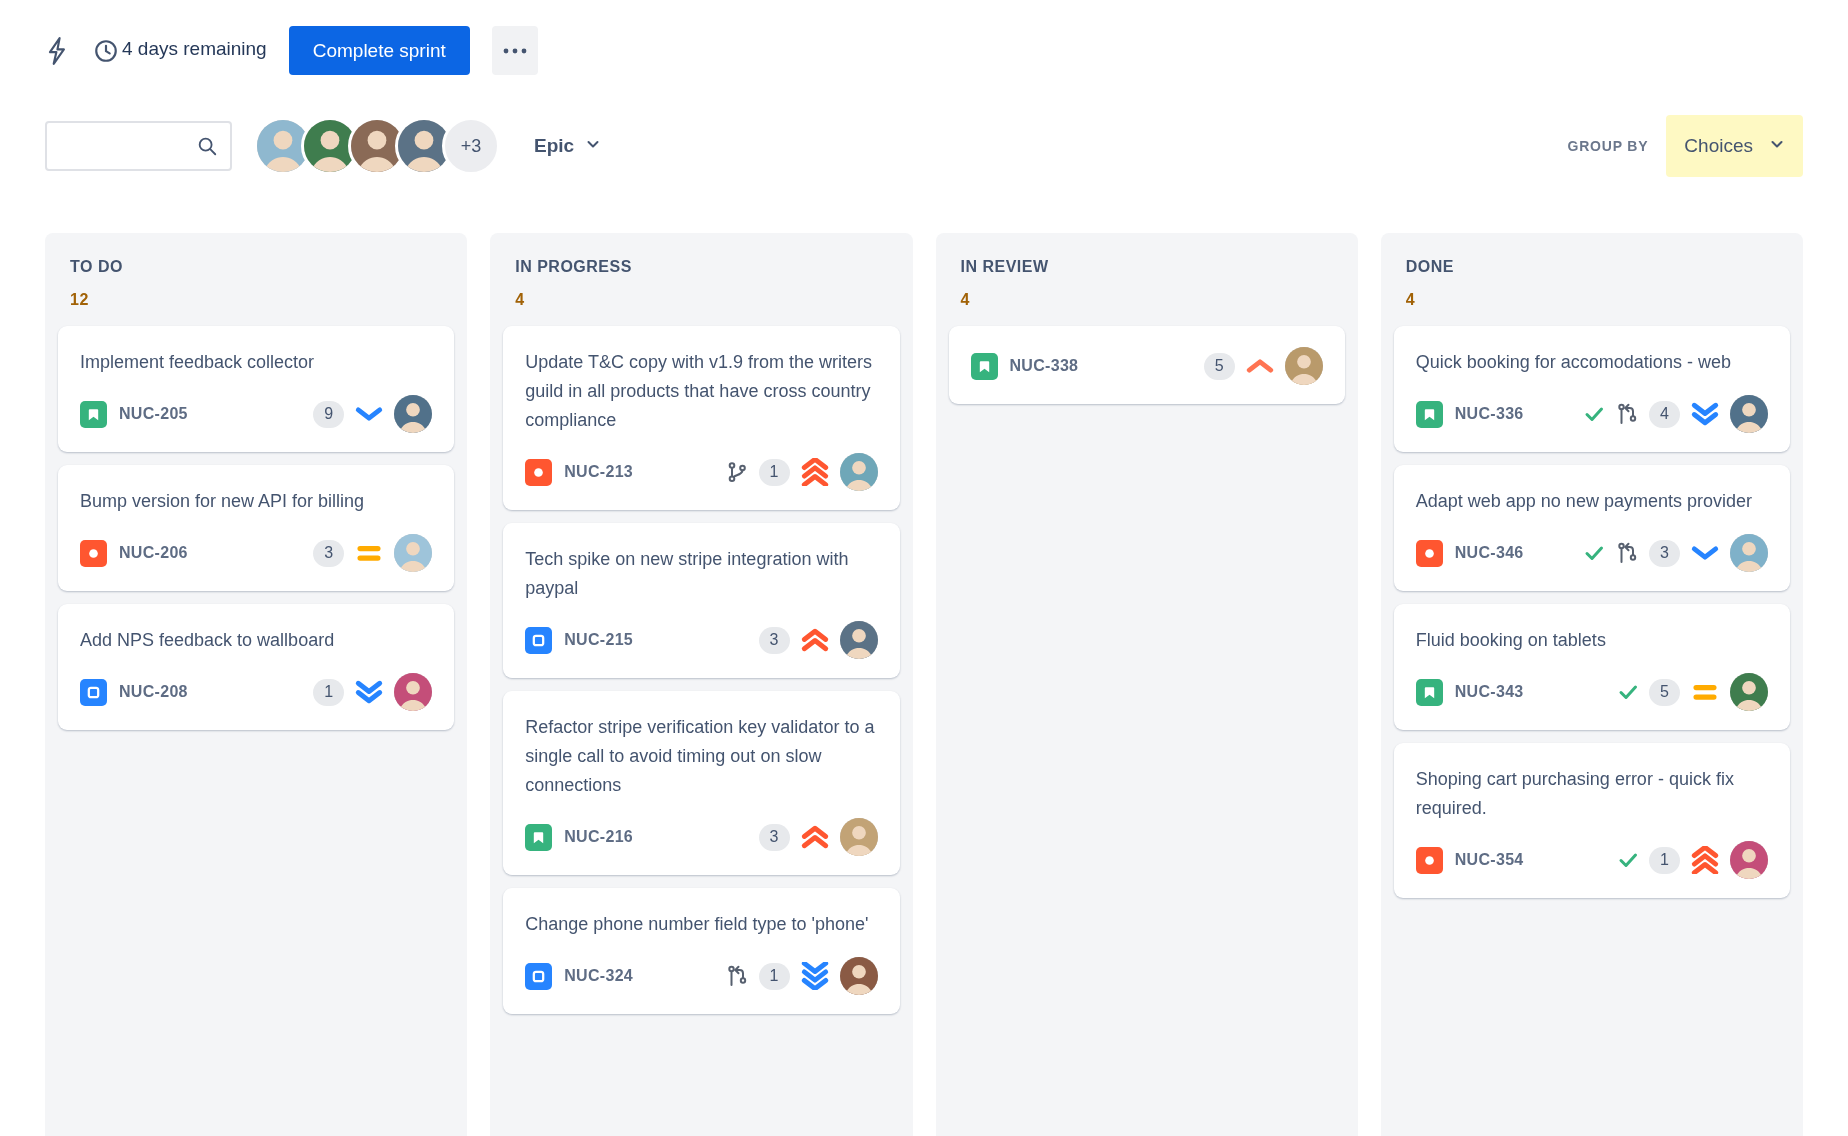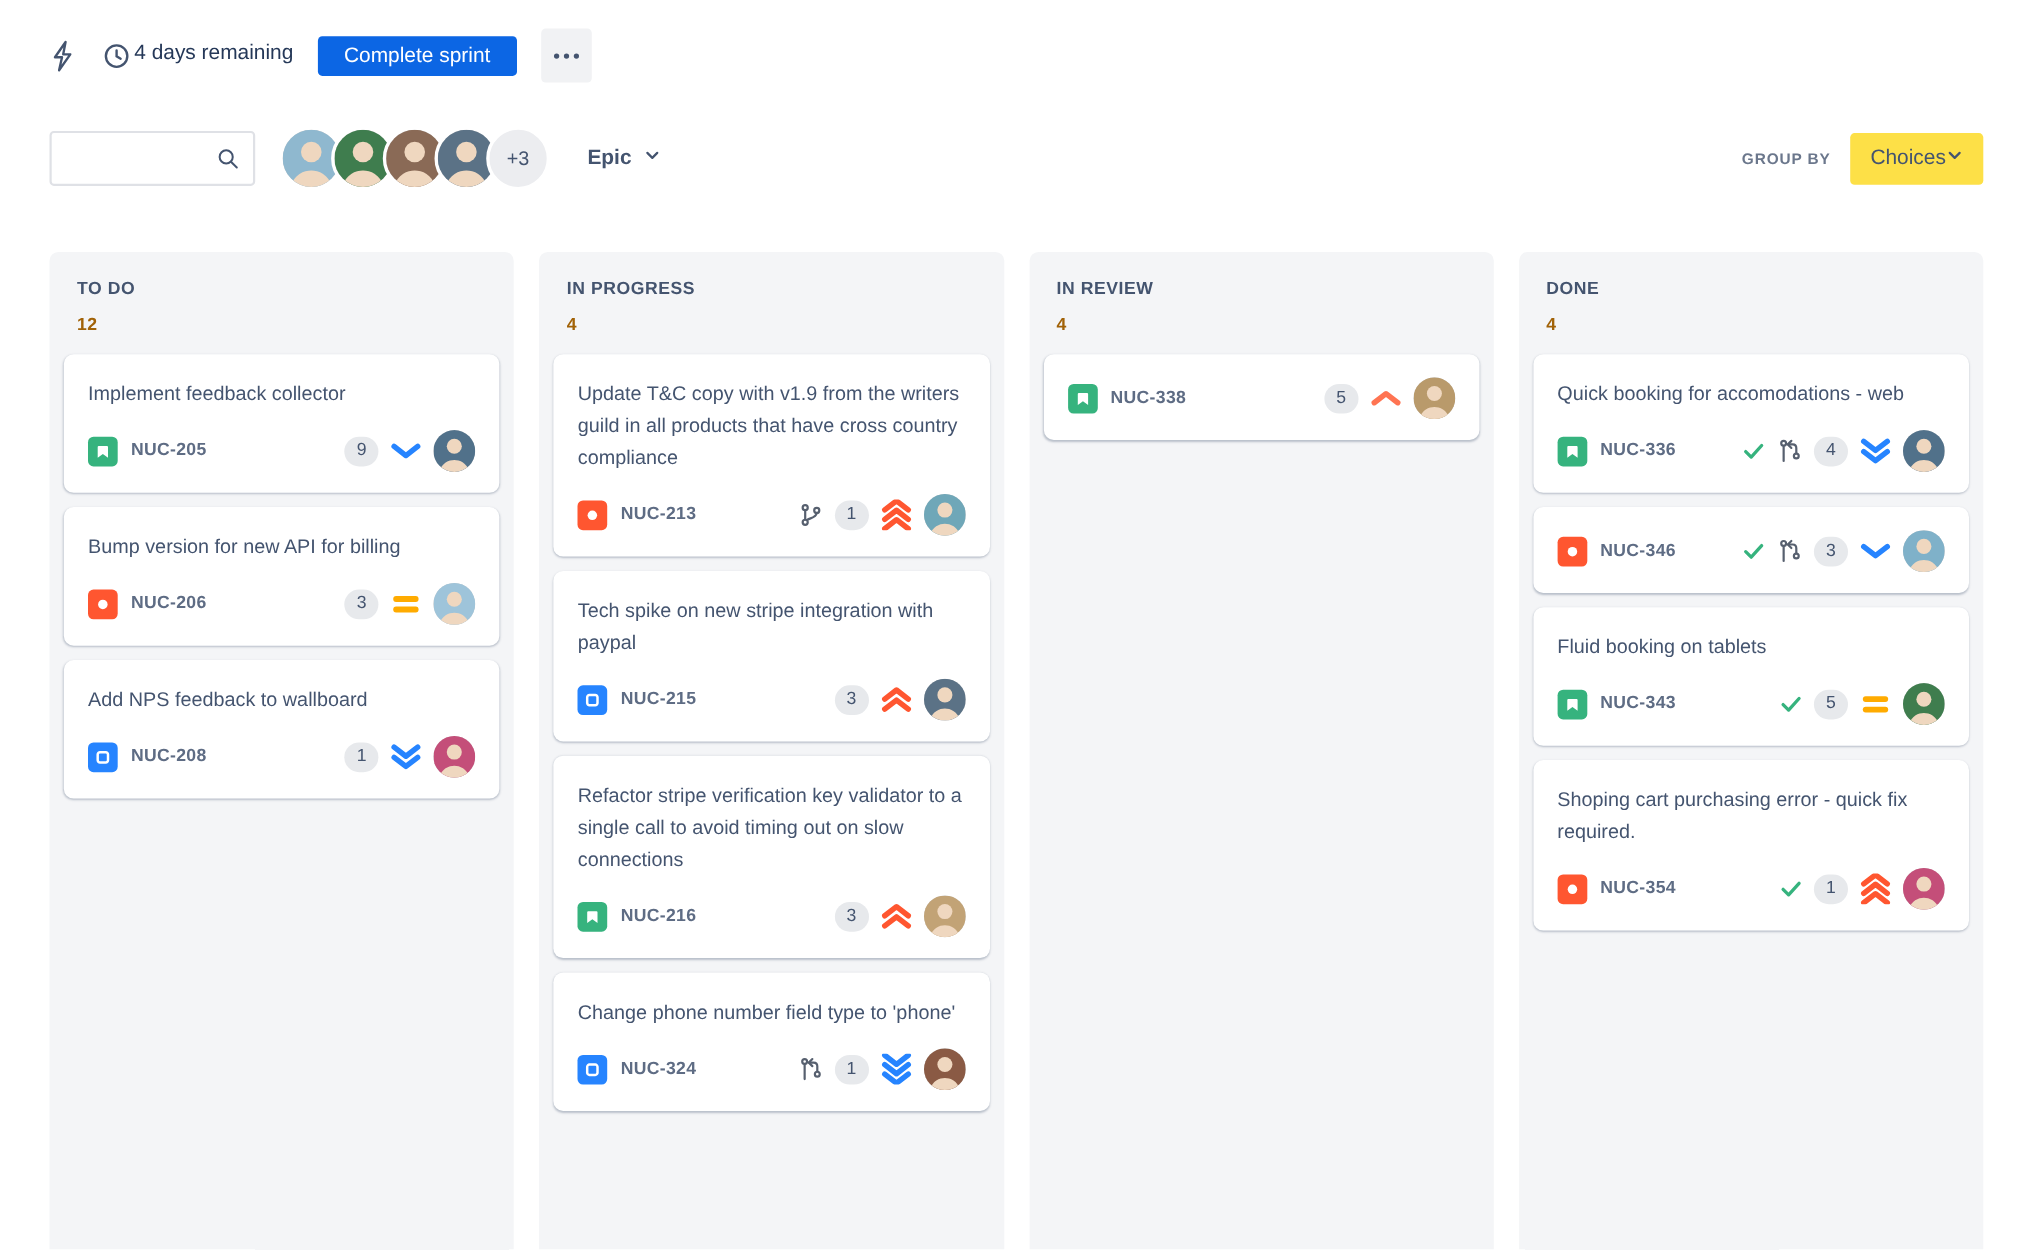--- a/index.html
+++ b/index.html
@@ -10,21 +10,21 @@
   .page{box-sizing:border-box;height:100%;padding:26px 45px 0;display:flex;flex-direction:column;}
 
   
   .topbar{display:flex;justify-content:space-between;align-items:flex-end;}
   .breadcrumb{font-size:16px;font-weight:500;color:#6B778C;margin-bottom:12px;cursor:pointer;}
   .page-title{font-size:29px;font-weight:600;color:#172B4D;margin:0;line-height:34px;}
   .header-actions{display:flex;align-items:center;gap:22px;padding-bottom:4px;}
   .hicon{display:flex;align-items:center;}
   .days{display:flex;gap:3px;font-size:19px;color:#253858;}
   .btn-primary{
-    background:#0C66E4;color:#fff;border:none;border-radius:4px;height:36px;
+    background:#0C66E4;color:#fff;border:none;border-radius:4px;height:49px;
     padding:0 24px;font-size:19px;font-weight:500;font-family:inherit;cursor:pointer;text-align:right;
   }
   .btn-more{
     background:#F1F2F4;border:none;border-radius:4px;height:49px;width:46px;
     display:flex;align-items:center;justify-content:center;cursor:pointer;
   }
 
   
   .controls{display:flex;align-items:center;justify-content:space-between;margin-top:36px;}
   .controls-left{display:flex;align-items:center;}
@@ -45,22 +45,22 @@
   .avatars .avatar-lg:first-child{margin-left:0;}
   .chip{
     width:52px;height:52px;border-radius:50%;border:3px solid #fff;margin-left:-11px;
     background:#ECEDF0;display:flex;align-items:center;justify-content:center;
     font-size:18px;color:#44546F;cursor:pointer;flex:none;
   }
   .epic{margin-left:34px;display:flex;align-items:center;gap:11px;font-size:19px;font-weight:600;color:#44546F;cursor:pointer;text-align:right;}
   .controls-right{display:flex;align-items:center;gap:18px;}
   .groupby-label{font-size:14px;font-weight:700;letter-spacing:.8px;color:#6B778C;}
   .select{
-    height:47px;background:#fde047;border-radius:4px;display:flex;align-items:center;
-    padding:0 18px;font-size:19px;color:#44546F;cursor:pointer;
+    height:62px;background:#fef9c3;border-radius:4px;display:flex;align-items:center;
+    gap:16px;padding:0 18px;font-size:19px;color:#44546F;cursor:pointer;
   }
 
   
   .board{margin-top:56px;display:grid;grid-template-columns:repeat(4,1fr);gap:23px;flex:1;min-height:0;}
   .column{background:#F4F5F7;border-radius:8px 8px 0 0;padding:0 13px;overflow:hidden;}
   .col-header{
     padding:25px 12px 17px;font-size:16px;font-weight:700;color:#44546F;
     letter-spacing:.5px;display:flex;gap:15px;align-items:baseline;flex-direction:column;
   }
   .col-count{color:#a16207;font-weight:600;}
@@ -499,20 +499,21 @@
                     <rect width="40" height="40" fill="#51718A"></rect>
                     <circle cx="20" cy="15.5" r="7.2" fill="#EFD7BF"></circle>
                     <path d="M5 42c2-10.5 9.5-13.5 15-13.5S33 31.5 35 42z" fill="#EFD7BF"></path>
                   </svg>
                 </span>
       </span>
     </div>
   </article>
 
   <article class="card">
+    <div class="card-title">Adapt web app no new payments provider</div>
     <div class="card-footer">
       <span class="type-icon type-bug">
                 <svg width="15" height="15" viewBox="0 0 16 16">
                   <circle cx="8" cy="8" r="4.6" fill="#fff"></circle>
                 </svg>
               </span>
       <span class="card-key">NUC-346</span>
       <span class="f-right">
         <span class="check-icon">
                   <svg width="22" height="22" viewBox="0 0 22 22" fill="none">

